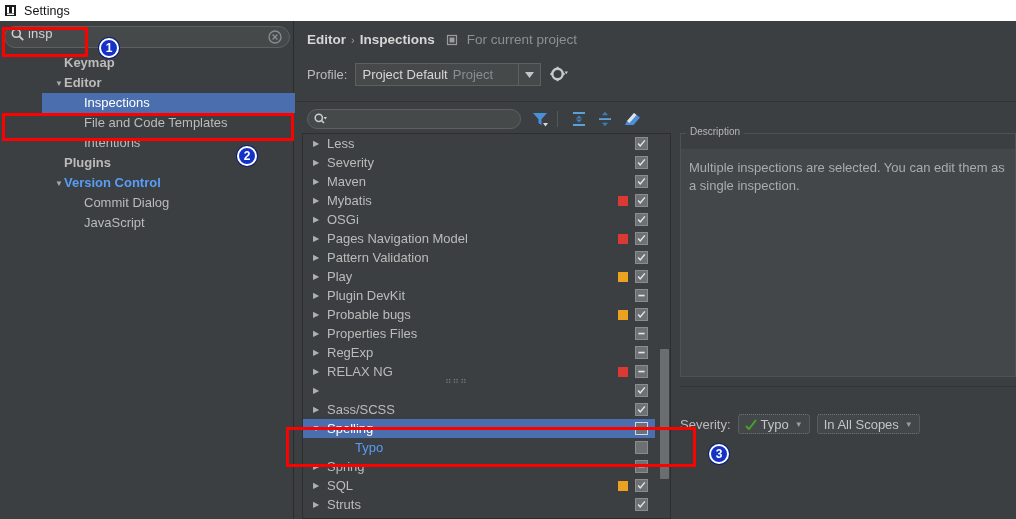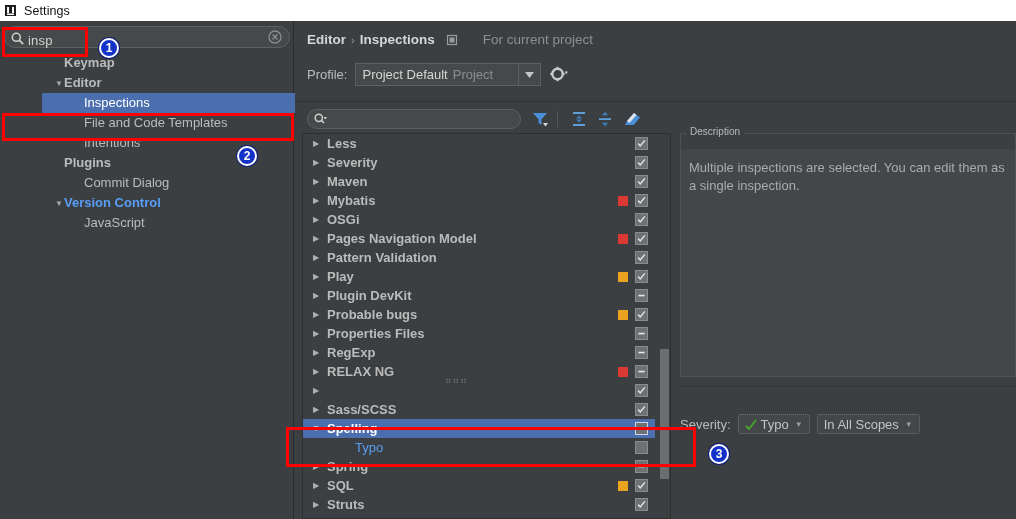--- a/index.html
+++ b/index.html
@@ -38,21 +38,21 @@
   .sidebar {
     position: absolute; left: 0; top: 0; width: 294px; height: 498px;
     background: #3c3f41;
     border-right: 1px solid #2b2b2b;
   }
   .search-row {
     position: absolute; left: 4px; top: 5px; width: 286px; height: 22px;
     background: #45494a;
     border: 1px solid #5e6060;
     border-radius: 11px;
-    display: flex; align-items: flex-end;
+    display: flex; align-items: flex-start;
   }
   .search-icon { width: 16px; height: 16px; margin-left: 5px; flex: 0 0 auto; position: relative; }
   .search-text {
     font-size: 13px; color: #d4d4d4; margin-left: 2px;
     line-height: 1; letter-spacing: .2px;
   }
   .search-clear {
     position: absolute; right: 7px; top: 3px;
     width: 14px; height: 14px;
   }
@@ -87,21 +87,21 @@
     position: absolute; left: 295px; top: 0; width: 721px; height: 498px;
     background: #3c3f41;
   }
   .breadcrumb {
     position: absolute; left: 12px; top: 11px;
     font-size: 13.5px; display: flex; align-items: center; gap: 5px;
     white-space: nowrap;
   }
   .bc-part { font-weight: bold; color: #d6d6d6; }
   .bc-sep { color: #9a9a9a; font-size: 11px; }
-  .bc-note { color: #8c9094; font-weight: normal; margin-left: 20px; text-align: right; }
+  .bc-note { color: #8c9094; font-weight: normal; margin-left: 4px; text-align: right; }
   .bc-proj-icon { width: 12px; height: 12px; margin-left: 6px; }
 
   .profile-row {
     position: absolute; left: 12px; top: 42px;
     display: flex; align-items: center; gap: 8px;
   }
   .profile-label { font-size: 13px; color: #bbbbbb; }
   .profile-combo {
     width: 186px; height: 23px;
     background: #45494a; border: 1px solid #5e6060;
@@ -161,21 +161,21 @@
     white-space: nowrap;
   }
   .trow.sel { background: #4b6eaf; }
   .trow .arrow {
     position: absolute; left: 7px; top: 0; width: 12px;
     text-align: center; font-size: 8px; color: #b0b0b0;
   }
   .trow.sel .arrow { color: #ffffff; }
   .trow .tlabel {
     position: absolute; left: 24px; top: 0;
-    font-size: 13px; font-weight: bold; color: #bbbbbb;
+    font-size: 13px; font-weight: normal; color: #bbbbbb;
   }
   .trow.child .tlabel { left: 52px; font-weight: normal; color: #589df6; }
   .trow.sel .tlabel { color: #ffffff; }
   .trow .sevbox {
     position: absolute; right: 27px; top: 5px;
     width: 10px; height: 10px;
   }
   .trow .cbx {
     position: absolute; right: 7px; top: 3px;
     width: 13px; height: 13px;
@@ -323,32 +323,32 @@
         </div>
 
         <div class="nav-item level2">
           <span class="lbl">Intentions</span>
         </div>
 
         <div class="nav-item level1 bold">
           <span class="twisty"></span><span class="lbl">Plugins</span>
         </div>
 
-        <div class="nav-item level2">
-          <span class="lbl">Commit Dialog</span>
+        <div class="nav-item level1 accent">
+          <span class="twisty">▼</span><span class="lbl">Version Control</span>
           <span class="copy-ind">
             <svg width="12" height="12" viewBox="0 0 12 12">
               <rect x="1.5" y="1.5" width="9" height="9" fill="none" stroke="#9a9d9f" stroke-width="1.2"></rect>
               <rect x="3.5" y="3.5" width="5" height="5" fill="#9a9d9f"></rect>
             </svg>
           </span>
         </div>
 
-        <div class="nav-item level1 accent">
-          <span class="twisty">▼</span><span class="lbl">Version Control</span>
+        <div class="nav-item level2">
+          <span class="lbl">Commit Dialog</span>
           <span class="copy-ind">
             <svg width="12" height="12" viewBox="0 0 12 12">
               <rect x="1.5" y="1.5" width="9" height="9" fill="none" stroke="#9a9d9f" stroke-width="1.2"></rect>
               <rect x="3.5" y="3.5" width="5" height="5" fill="#9a9d9f"></rect>
             </svg>
           </span>
         </div>
 
 
         <div class="nav-item level2">

